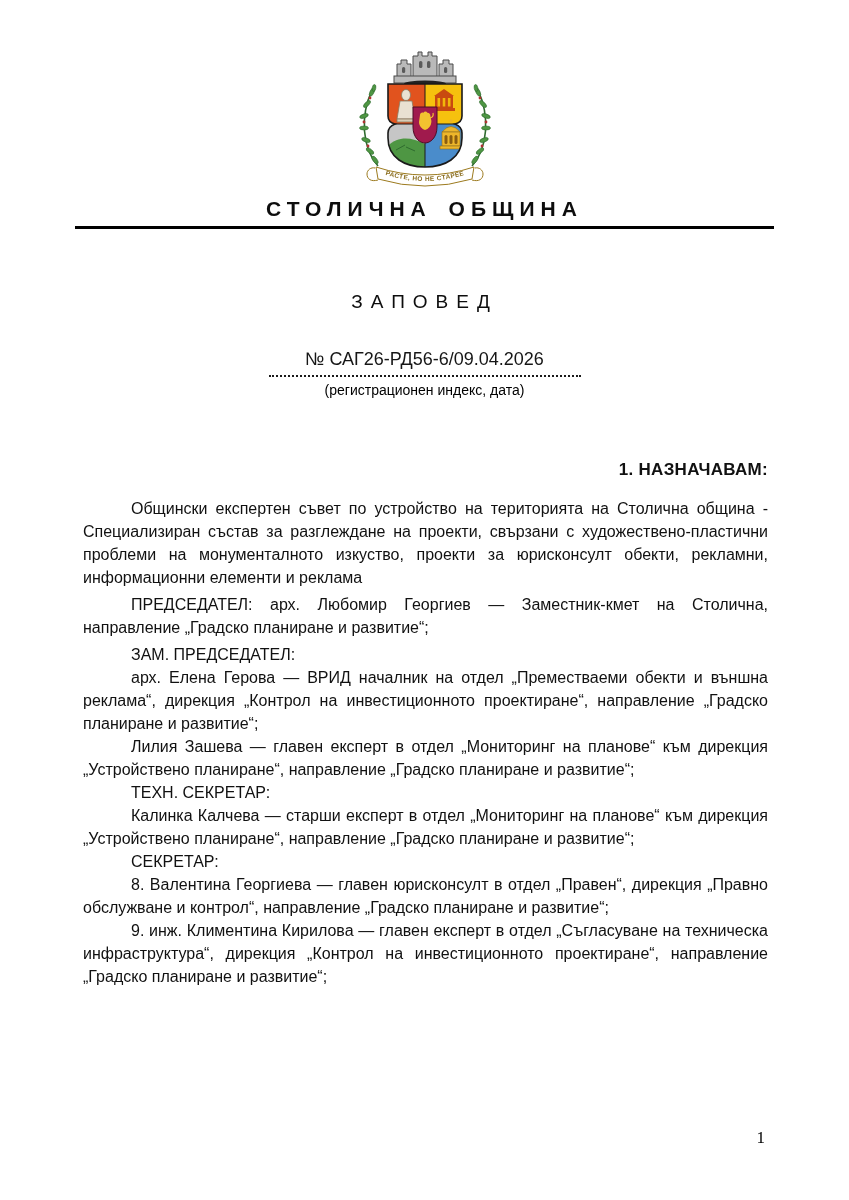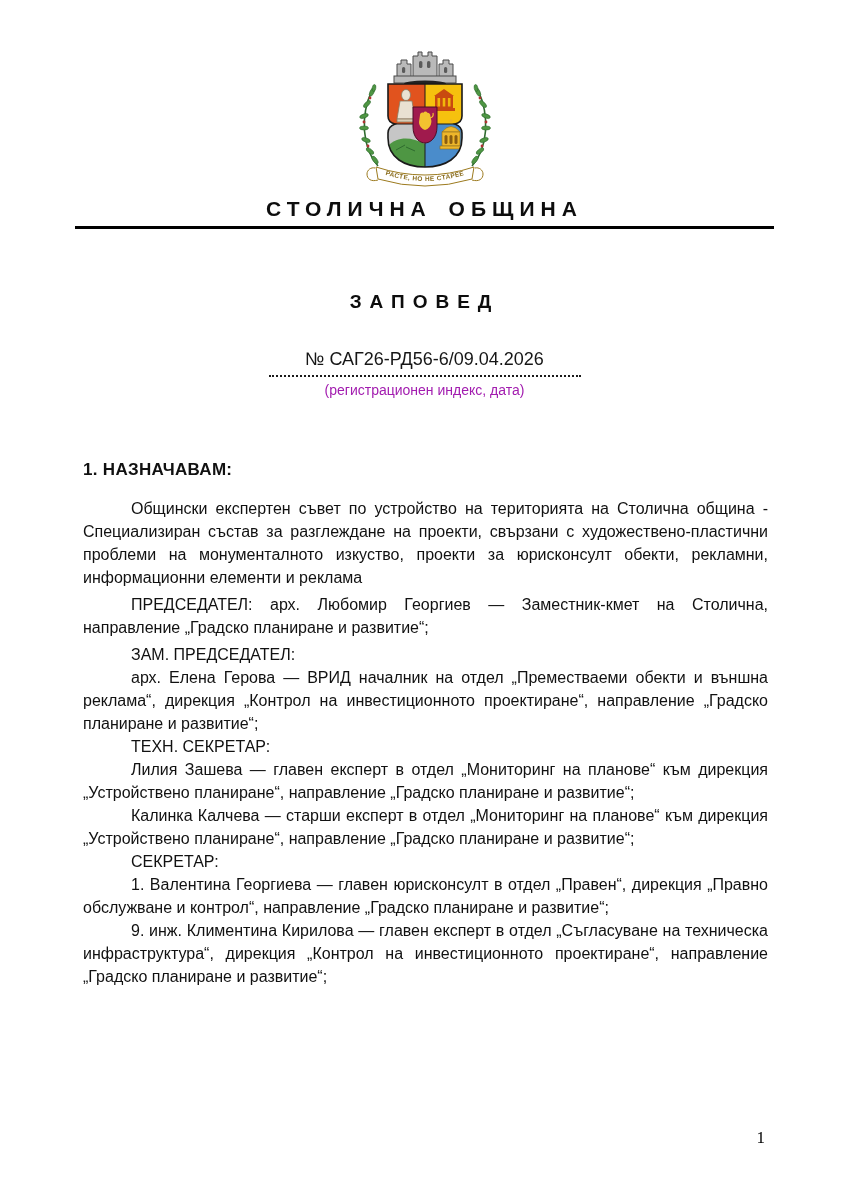--- a/index.html
+++ b/index.html
@@ -15,36 +15,36 @@
   .arms{display:block;margin:0 auto;width:150px;height:140px;}
   .org-name{
     margin-top:7px;
     font-size:21px;font-weight:700;
     letter-spacing:6px;word-spacing:5px;
     color:#0d0d0d;
   }
   .rule{margin:5px 75px 0 75px;border-top:3px solid #000;height:0;}
   .doc-title{
     margin-top:62px;text-align:center;
-    font-size:19px;font-weight:700;letter-spacing:8px;
+    font-size:19px;font-weight:400;letter-spacing:8px;
     color:#0d0d0d;
   }
   .reg-block{margin-top:36px;text-align:center;}
   .reg-number{font-size:18px;color:#161616;}
   .reg-dots{width:312px;margin:4px auto 0 auto;border-bottom:2px dotted #1a1a1a;height:1px;}
-  .reg-caption{margin-top:5px;font-size:14px;color:#a21caf;}
+  .reg-caption{margin-top:5px;font-size:14px;color:#000000;}
   .doc-body{
     margin:60px 81px 0 83px;
     text-align:justify;
     font-size:16px;line-height:23px;
   }
   .doc-body p{margin:0;text-indent:48px;}
   .doc-body p.gap{margin-top:4px;}
   .doc-body p.center-h{
-    text-align:left;text-indent:0;
+    text-align:right;text-indent:0;
     font-weight:700;font-size:17px;letter-spacing:0.3px;
     margin:16px 0 16px 0;
   }
   .page-number{
     position:absolute;right:84px;bottom:52px;
     font-family:"Liberation Serif","DejaVu Serif",serif;
     font-size:17px;color:#000;
   }
 </style>
 </head>
@@ -162,22 +162,22 @@
     <div class="reg-dots"></div>
     <div class="reg-caption">(регистрационен индекс, дата)</div>
   </div>
 
   <div class="doc-body">
       <p class="center-h">1. НАЗНАЧАВАМ:</p>
       <p class="">Общински експертен съвет по устройство на територията на Столична община - Специализиран състав за разглеждане на проекти, свързани с художествено-пластични проблеми на монументалното изкуство, проекти за юрисконсулт обекти, рекламни, информационни елементи и реклама</p>
       <p class="gap">ПРЕДСЕДАТЕЛ: арх. Любомир Георгиев — Заместник-кмет на Столична, направление „Градско планиране и развитие“;</p>
       <p class="gap">ЗАМ. ПРЕДСЕДАТЕЛ:</p>
       <p class="">арх. Елена Герова — ВРИД началник на отдел „Преместваеми обекти и външна реклама“, дирекция „Контрол на инвестиционното проектиране“, направление „Градско планиране и развитие“;</p>
+      <p class="">Лилия Зашева — главен експерт в отдел „Мониторинг на планове“ към дирекция „Устройствено планиране“, направление „Градско планиране и развитие“;</p>
       <p class="">ТЕХН. СЕКРЕТАР:</p>
-      <p class="">Лилия Зашева — главен експерт в отдел „Мониторинг на планове“ към дирекция „Устройствено планиране“, направление „Градско планиране и развитие“;</p>
       <p class="">Калинка Калчева — старши експерт в отдел „Мониторинг на планове“ към дирекция „Устройствено планиране“, направление „Градско планиране и развитие“;</p>
       <p class="">СЕКРЕТАР:</p>
-      <p class="">1. Валентина Георгиева — главен юрисконсулт в отдел „Правен“, дирекция „Правно обслужване и контрол“, направление „Градско планиране и развитие“;</p>
+      <p class="">8. Валентина Георгиева — главен юрисконсулт в отдел „Правен“, дирекция „Правно обслужване и контрол“, направление „Градско планиране и развитие“;</p>
       <p class="">9. инж. Климентина Кирилова — главен експерт в отдел „Съгласуване на техническа инфраструктура“, дирекция „Контрол на инвестиционното проектиране“, направление „Градско планиране и развитие“;</p>
     </div>
 
   <div class="page-number">1</div>
 </div>
 
 </body></html>

